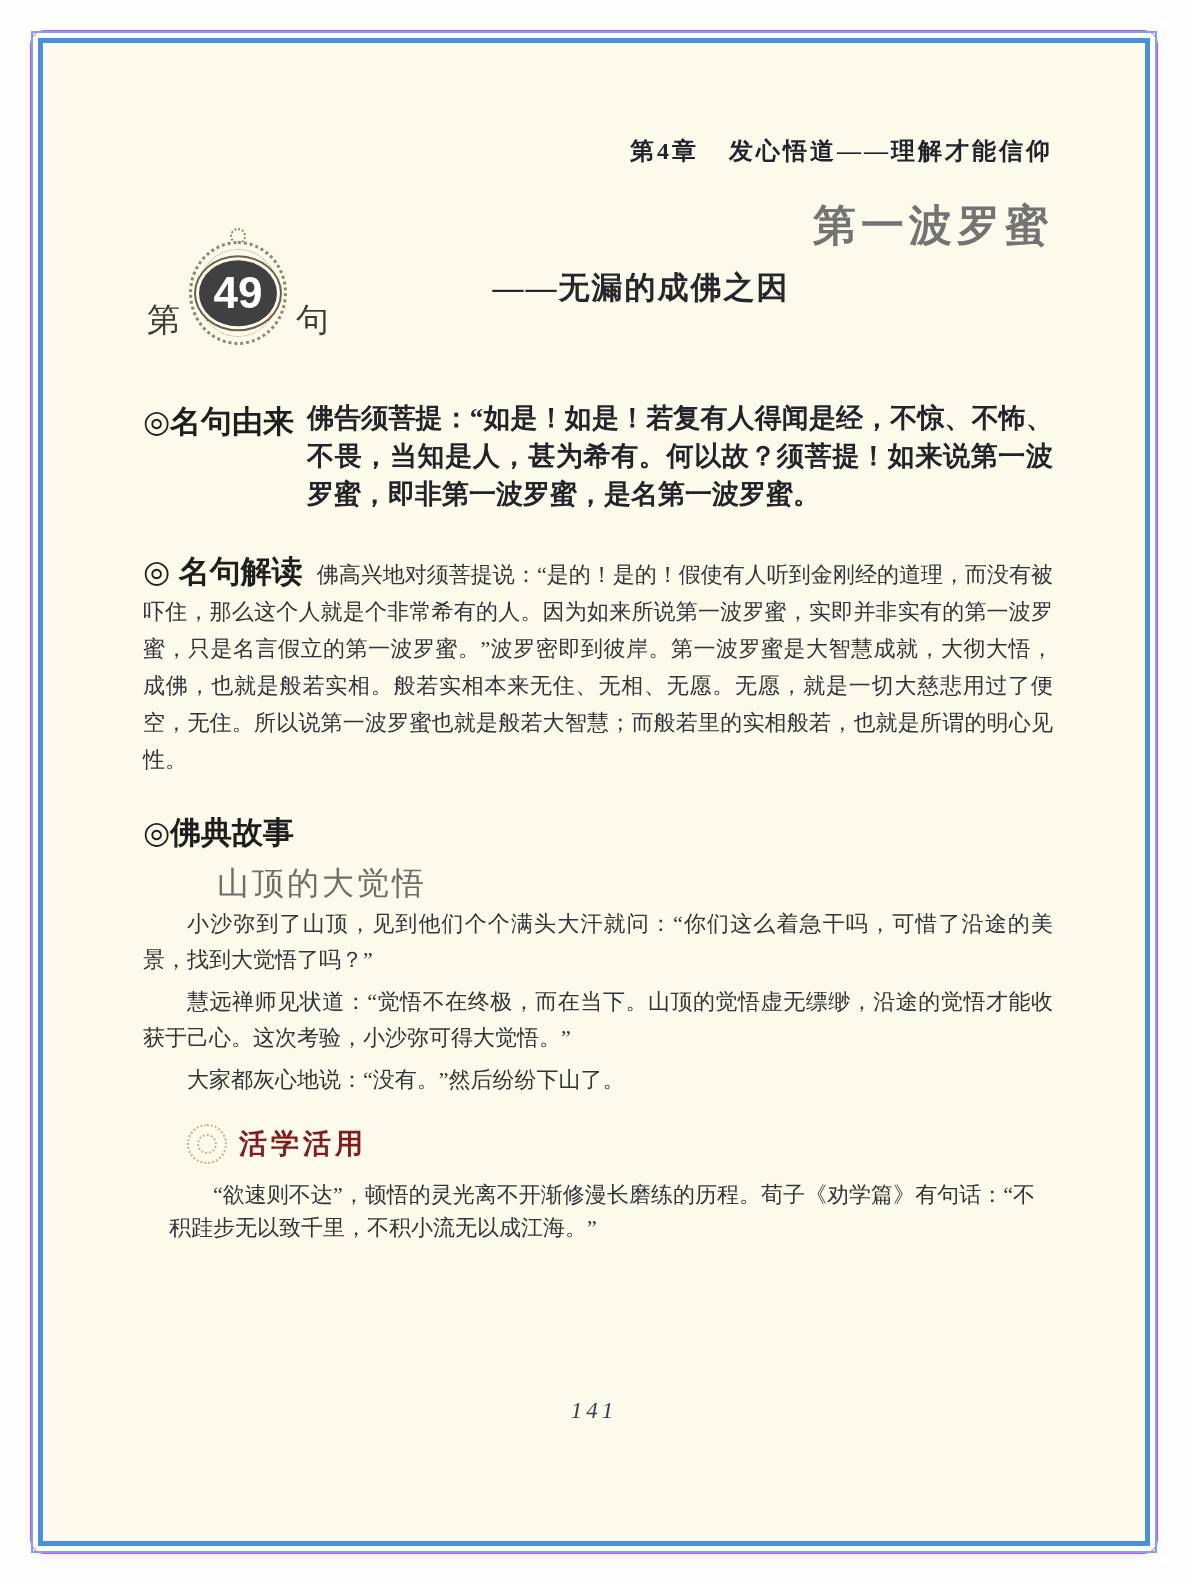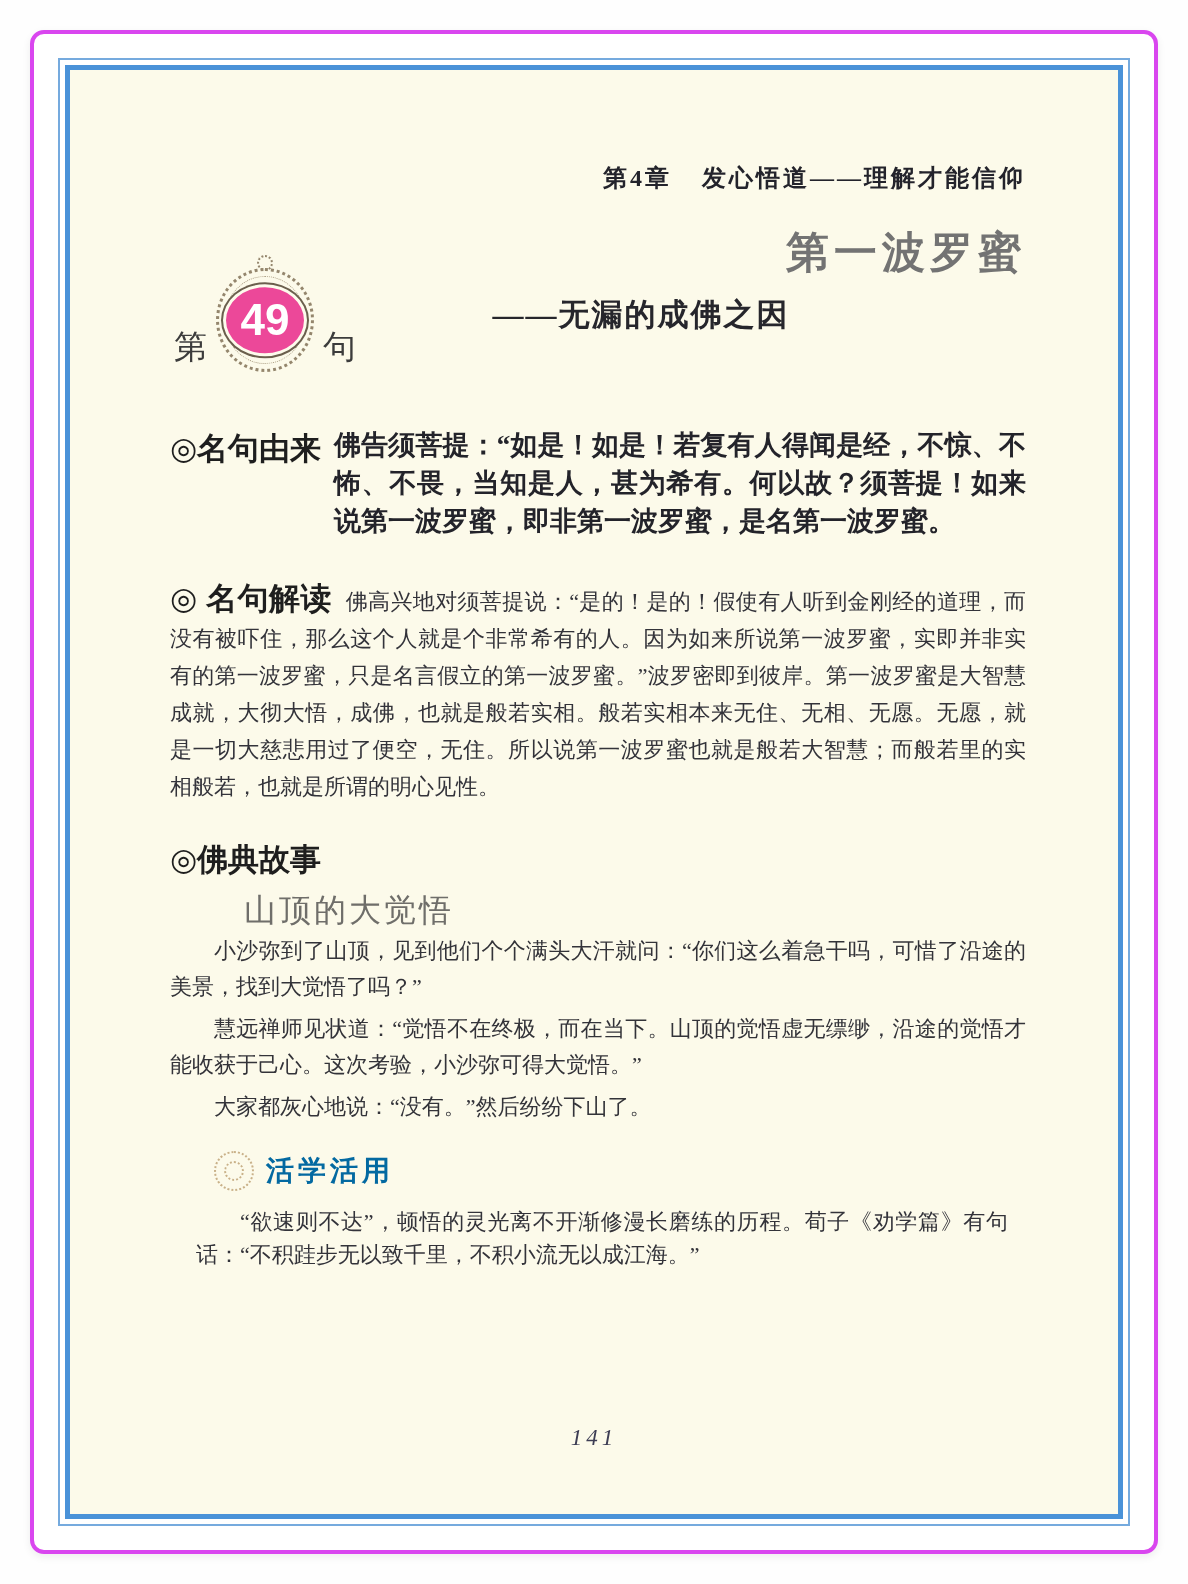--- a/index.html
+++ b/index.html
@@ -5,24 +5,24 @@
   * { margin:0; padding:0; box-sizing:border-box; }
   html,body { width:1188px; height:1584px; }
   body {
     background:#fefefe;
     font-family:"Liberation Serif","DejaVu Serif",serif;
     position:relative;
   }
   .card {
     position:absolute; left:30px; top:30px; right:30px; bottom:30px;
     background:#ffffff;
-    border:4px solid #d946ef;
+    border:1px solid #d946ef;
     border-radius:14px;
     box-shadow:0 3px 8px rgba(0,0,0,0.07);
-    padding:24px;
+    padding:0;
   }
   .frame-thin {
     width:100%; height:100%;
     border:2px solid #75aade;
     padding:5px;
   }
   .frame-thick {
     width:100%; height:100%;
     border:5px solid #4a92d8;
     background:#fcfaea;
@@ -63,21 +63,21 @@
     border:2px dotted #94866d; border-radius:50%;
   }
   .medallion-ring::after {
     content:""; position:absolute; inset:5px;
     border:1px dotted #a89a7f; border-radius:50%;
   }
   .medallion-core {
     position:absolute; left:50%; top:50%;
     transform:translate(-50%,-44%);
     width:84px; height:72px; border-radius:50%;
-    background:#ec4899; color:#ffffff;
+    background:#404040; color:#ffffff;
     border:3px solid #fdfbec;
     box-shadow:0 0 0 2px #6b5f4d;
     display:flex; align-items:center; justify-content:center;
     font-family:"Liberation Sans","DejaVu Sans",sans-serif;
     font-size:44px; font-weight:bold;
   }
   .main-title {
     text-align:right; margin-left:86px; padding-top:6px;
     font-size:43px; font-weight:bold; letter-spacing:5px; color:#737373;
   }
@@ -126,21 +126,21 @@
     border:2px dotted #c9b189; position:relative; flex:none;
   }
   .apply-icon::after {
     content:""; position:absolute; left:50%; top:50%;
     transform:translate(-50%,-50%);
     width:16px; height:16px; border-radius:50%;
     border:2px dotted #c9b189;
   }
   .apply-title {
     margin-left:12px; font-size:28px; font-weight:bold;
-    letter-spacing:4px; color:#0369a1;
+    letter-spacing:4px; color:#7f1d1d;
   }
   .apply-text {
     margin:12px 18px 0 26px;
     font-size:22px; line-height:33px; color:#33333a;
     text-align:justify; word-break:break-all; text-indent:2em;
   }
   
   .page-number {
     position:absolute; left:0; right:0; top:1355px;
     text-align:center;

